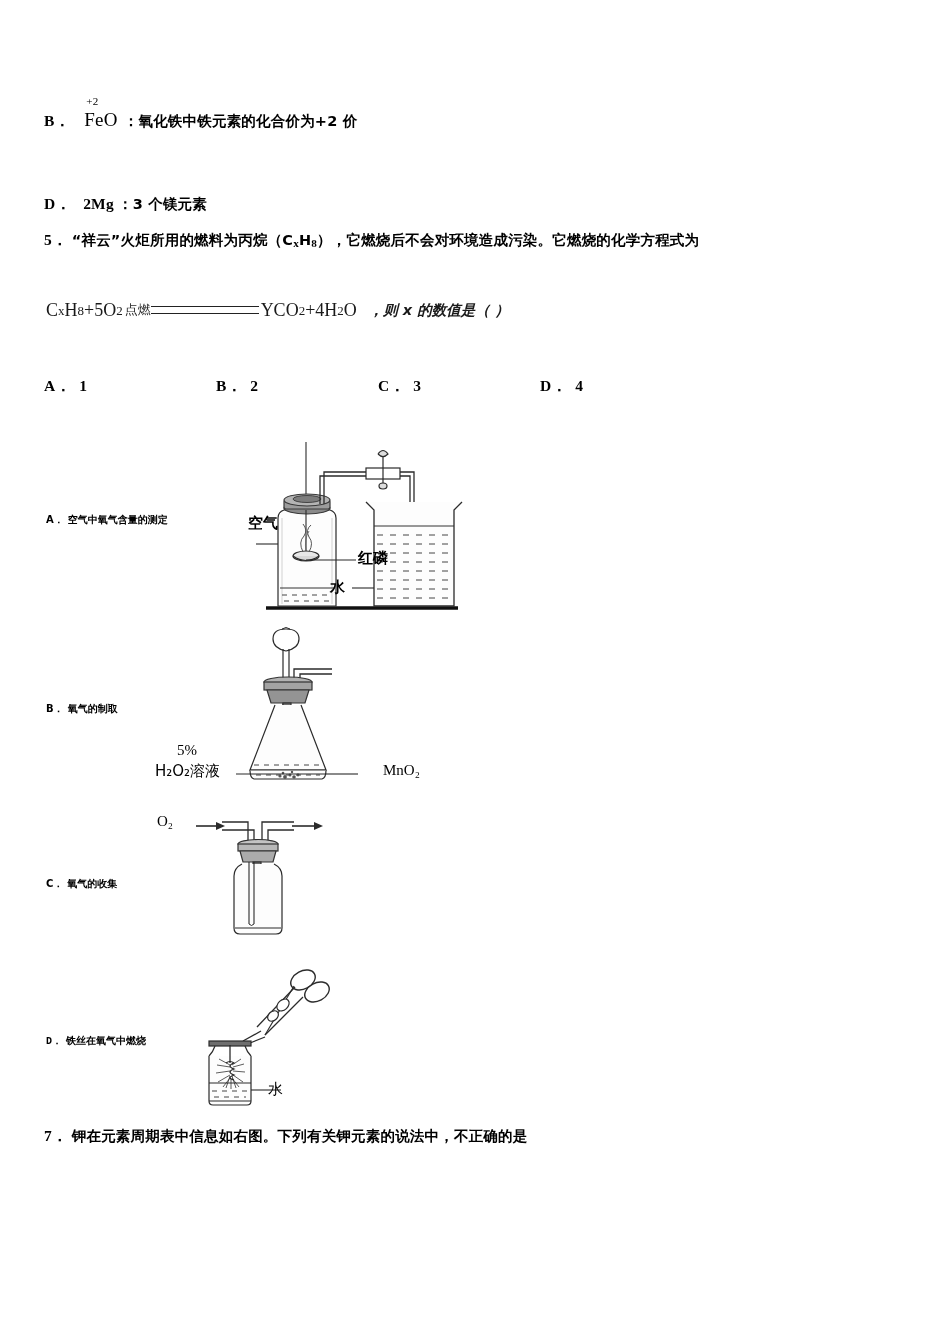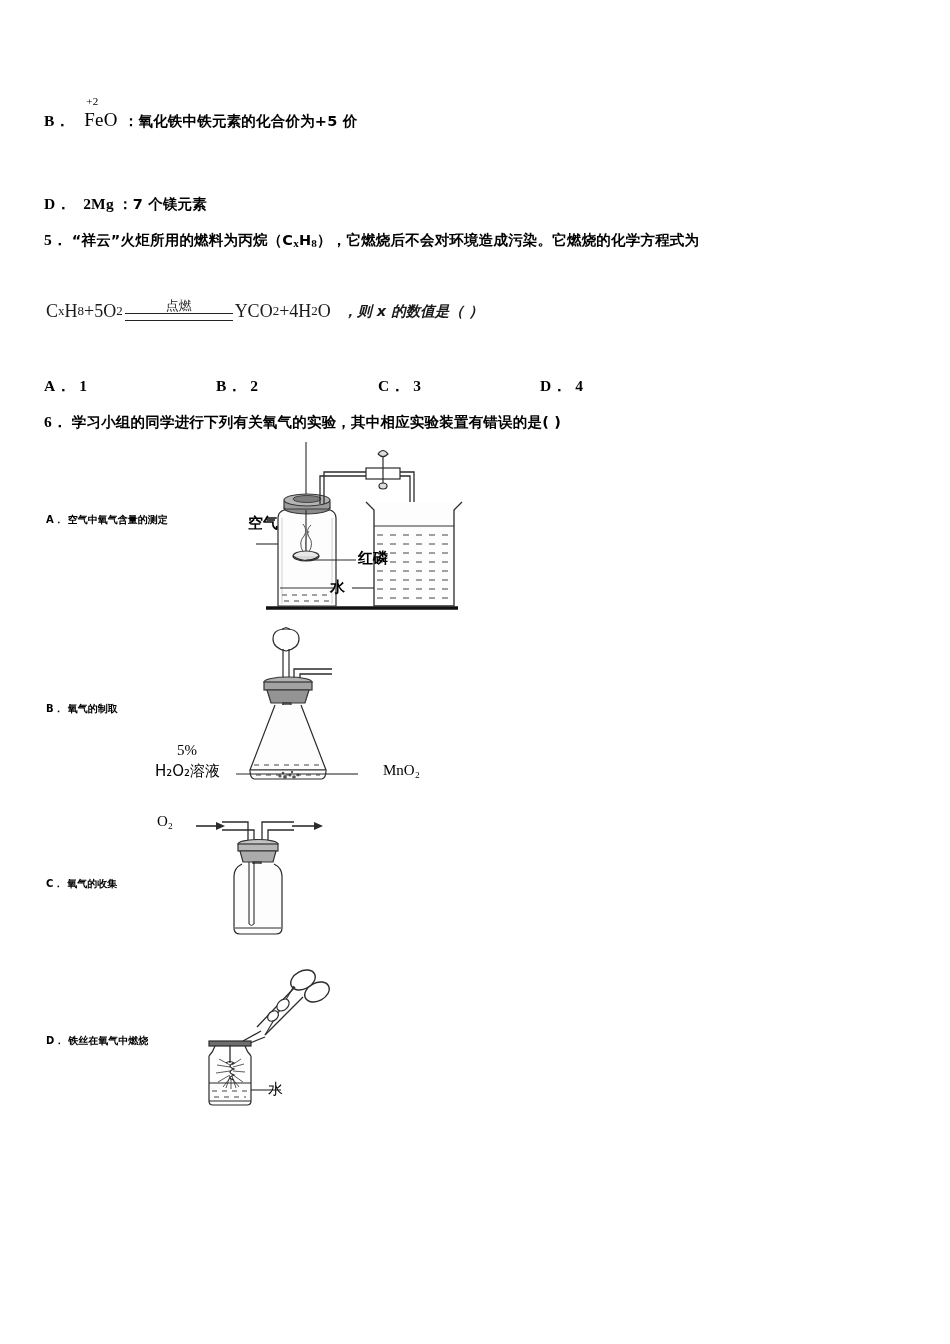--- a/index.html
+++ b/index.html
@@ -49,21 +49,21 @@
     font-family: "Liberation Serif", "DejaVu Serif", serif;
     font-size: 18px;
     font-weight: normal;
     white-space: nowrap;
     display: flex;
     align-items: center;
     color: #1a1a1a;
   }
   .arrowbox {
     display: inline-flex;
-    flex-direction: column;
+    flex-direction: row;
     align-items: center;
     justify-content: flex-end;
     margin: 0 2px;
     position: relative;
     top: -1px;
   }
   .arrowbox .cond {
     font-family: "DejaVu Sans", sans-serif;
     font-size: 13px;
     line-height: 1;
@@ -95,28 +95,28 @@
 <body>
 
 <div class="page">
 
   <div class="qline" style="left:44px; top:108px;">
     <span class="opt-letter">B．</span>
     <span style="display:inline-block; position:relative; margin-left:10px; font-family:'Liberation Serif',serif; font-weight:normal; font-size:19px;">
       <span style="position:absolute; left:2px; top:-14px; font-size:11px;">+2</span>
       <span>FeO</span>
     </span>
-    <span class="cn" style="margin-left:2px;">：氧化铁中铁元素的化合价为+5 价</span>
+    <span class="cn" style="margin-left:2px;">：氧化铁中铁元素的化合价为+2 价</span>
   </div>
 
 
   <div class="qline" style="left:44px; top:194px;">
     <span class="opt-letter">D．</span>
     <span style="margin-left:8px;font-family:Liberation Serif, serif;">2Mg</span>
-    <span class="cn">：7 个镁元素</span>
+    <span class="cn">：3 个镁元素</span>
   </div>
 
   <div class="qline" style="left:44px; top:230px;">
     <span>5．</span>
     <span class="cn">“祥云”火炬所用的燃料为丙烷（C</span><span class="sub">x</span><span class="cn">H</span><span class="sub">8</span><span class="cn">），它燃烧后不会对环境造成污染。它燃烧的化学方程式为</span>
   </div>
 
   <div class="formula" style="left:46px; top:300px;">
     <span>C</span>
       <span class="sub">x</span>
@@ -148,24 +148,20 @@
   </div>
   <div class="qline" style="left:378px; top:376px;">
     <span>C．</span>
     <span style="margin-left:4px;">3</span>
   </div>
   <div class="qline" style="left:540px; top:376px;">
     <span>D．</span>
     <span style="margin-left:4px;">4</span>
   </div>
 
-  <div class="qline" style="left:44px; top:412px;">
-    <span>6．</span>
-    <span class="cn">学习小组的同学进行下列有关氧气的实验，其中相应实验装置有错误的是(  )</span>
-  </div>
 
   <div class="figlabel" style="left:46px; top:513px;">
     <span>A．</span><span style="margin-left:4px;">空气中氧气含量的测定</span>
   </div>
 
   <div class="figure" style="left:248px; top:440px;">
     <svg width="230" height="180" viewBox="0 0 230 180">
       <g fill="none" stroke="#2b2b2b" stroke-width="1.2">
 
         <line x1="58" y1="2" x2="58" y2="72" stroke-width="1.1"></line>
@@ -319,21 +315,21 @@
 
         <line x1="69" y1="50" x2="69" y2="112" stroke-width="1.1"></line>
         <line x1="74" y1="50" x2="74" y2="112" stroke-width="1.1"></line>
         <path d="M69 112 q2.5 3 5 0" stroke-width="1"></path>
       </g>
     </svg>
   </div>
 
   <div class="figlabel" style="left:157px; top:813px; font-size:15px; font-weight:normal; font-family:'Liberation Serif',serif;">O₂</div>
 
-  <div class="figlabel" style="left:46px; top:1034px;">
+  <div class="figlabel" style="left:46px; top:1034px;font-family:Liberation Mono, monospace;">
     <span>D．</span><span style="margin-left:4px;">铁丝在氧气中燃烧</span>
   </div>
 
   <div class="figure" style="left:195px; top:965px;">
     <svg width="180" height="145" viewBox="0 0 180 145">
       <g fill="none" stroke="#2b2b2b" stroke-width="1.2">
 
         <ellipse cx="108" cy="15" rx="13" ry="9" transform="rotate(-28 108 15)" fill="#fff" stroke="#2b2b2b" stroke-width="1.4"></ellipse>
         <ellipse cx="122" cy="27" rx="13" ry="9" transform="rotate(-28 122 27)" fill="#fff" stroke="#2b2b2b" stroke-width="1.4"></ellipse>
 
@@ -380,14 +376,18 @@
           <line x1="19" y1="132" x2="51" y2="132"></line>
         </g>
 
         <line x1="56" y1="125" x2="86" y2="125" stroke-width="1.1"></line>
       </g>
     </svg>
   </div>
 
   <div class="figlabel" style="left:268px; top:1080px; font-size:15px; font-weight:normal; font-family:'DejaVu Sans',sans-serif;">水</div>
 
+  <div class="qline" style="left:44px; top:1126px;">
+    <span>7．</span>
+    <span class="cn">钾在元素周期表中信息如右图。下列有关钾元素的说法中，不正确的是</span>
+  </div>
 
 </div>
 
 </body></html>

